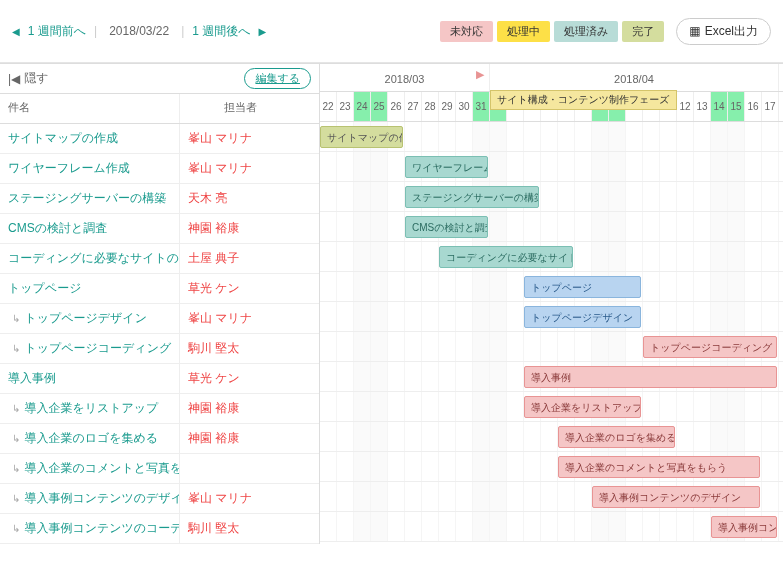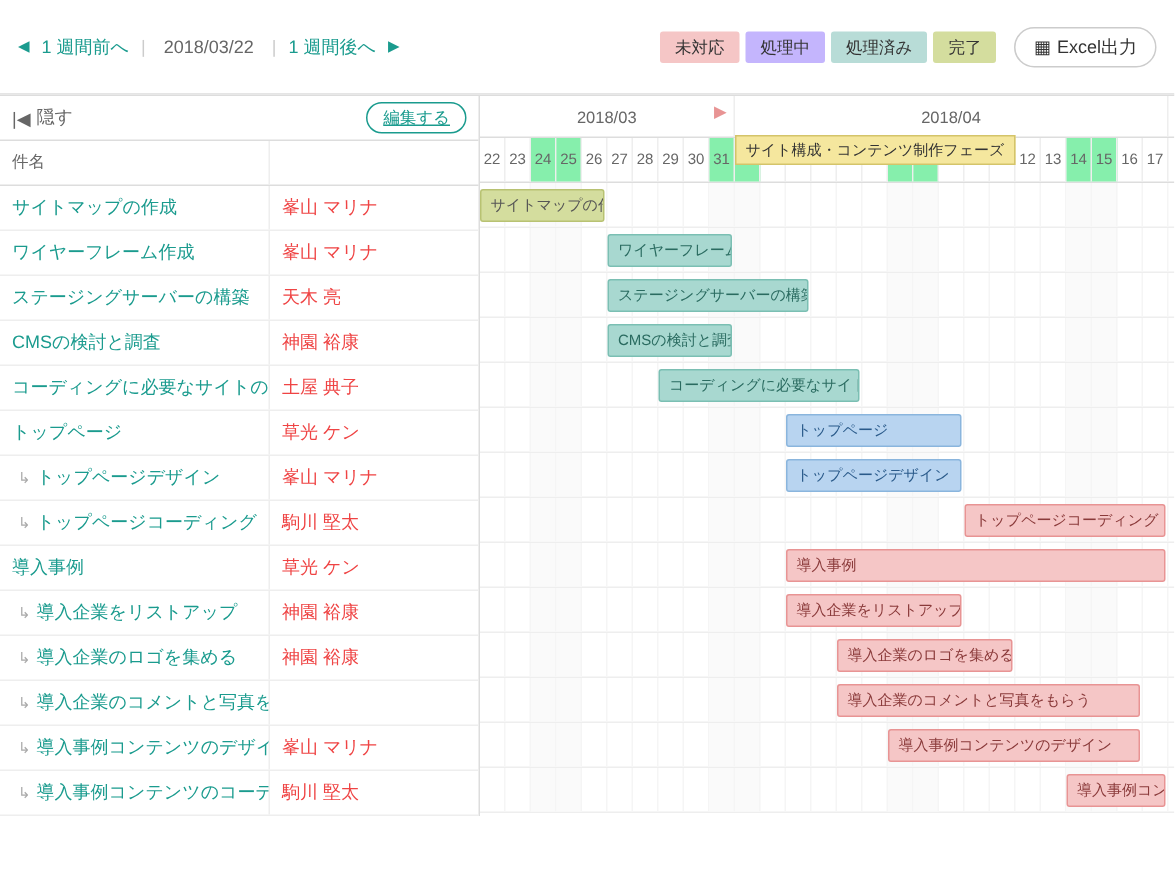--- a/index.html
+++ b/index.html
@@ -5,21 +5,21 @@
 * { margin: 0; padding: 0; box-sizing: border-box; }
 body { font-family: -apple-system, "Hiragino Sans", sans-serif; font-size: 12px; color: #333; background: #fff; width: 783px; }
 .topbar { display: flex; align-items: center; padding: 8px 12px; gap: 8px; border-bottom: 1px solid #e5e5e5; }
 .nav-arrow { color: #1a9b8e; cursor: pointer; font-size: 10px; }
 .nav-link { color: #1a9b8e; cursor: pointer; }
 .nav-date { color: #666; margin: 16px 4px; }
 .nav-sep { color: #ccc; }
 .topbar-right { margin-left: auto; display: flex; gap: 4px; align-items: center; }
 .legend-item { padding: 3px 10px; font-size: 11px; border-radius: 2px; }
 .leg-red { background: #f5c6c6; }
-.leg-blue { background: #c4b5fd; }
+.leg-blue { background: #fde047; }
 .leg-green { background: #b8dcd7; }
 .leg-olive { background: #d4dd9e; }
 .excel-btn { display: flex; align-items: center; gap: 4px; border: 1px solid #ccc; border-radius: 14px; padding: 4px 12px; cursor: pointer; margin-left: 8px; }
 .gantt { display: flex; border-top: 1px solid #ddd; }
 .left-panel { width: 320px; flex-shrink: 0; border-right: 1px solid #ddd; }
 .left-header { display: flex; align-items: center; padding: 4px 8px; height: 30px; border-bottom: 1px solid #ddd; }
 .hide-btn { color: #666; cursor: pointer; display: flex; align-items: center; gap: 4px; }
 .edit-btn { margin-left: auto; border: 1px solid #1a9b8e; color: #1a9b8e; border-radius: 12px; padding: 2px 10px; font-size: 11px; cursor: pointer; text-decoration: underline; }
 .left-cols { display: flex; height: 30px; border-bottom: 1px solid #ddd; gap: 36px; }
 .col-name { width: 180px; padding: 6px 8px; border-right: 1px solid #eee; color: #666; font-size: 11px; }
@@ -77,20 +77,21 @@
   <div class="left-panel">
     <div class="left-header">
       <span class="hide-btn">
         <span>|◀</span>
         <span>隠す</span>
       </span>
       <span class="edit-btn">編集する</span>
     </div>
     <div class="left-cols">
       <div class="col-name">件名</div>
+      <div class="col-assignee">担当者</div>
     </div>
     <div id="task-list">
         <div class="task-row">
           <div class="task-name">
             <span>サイトマップの作成</span>
           </div>
           <div class="task-assignee">峯山 マリナ</div>
         </div>
         <div class="task-row">
           <div class="task-name">

